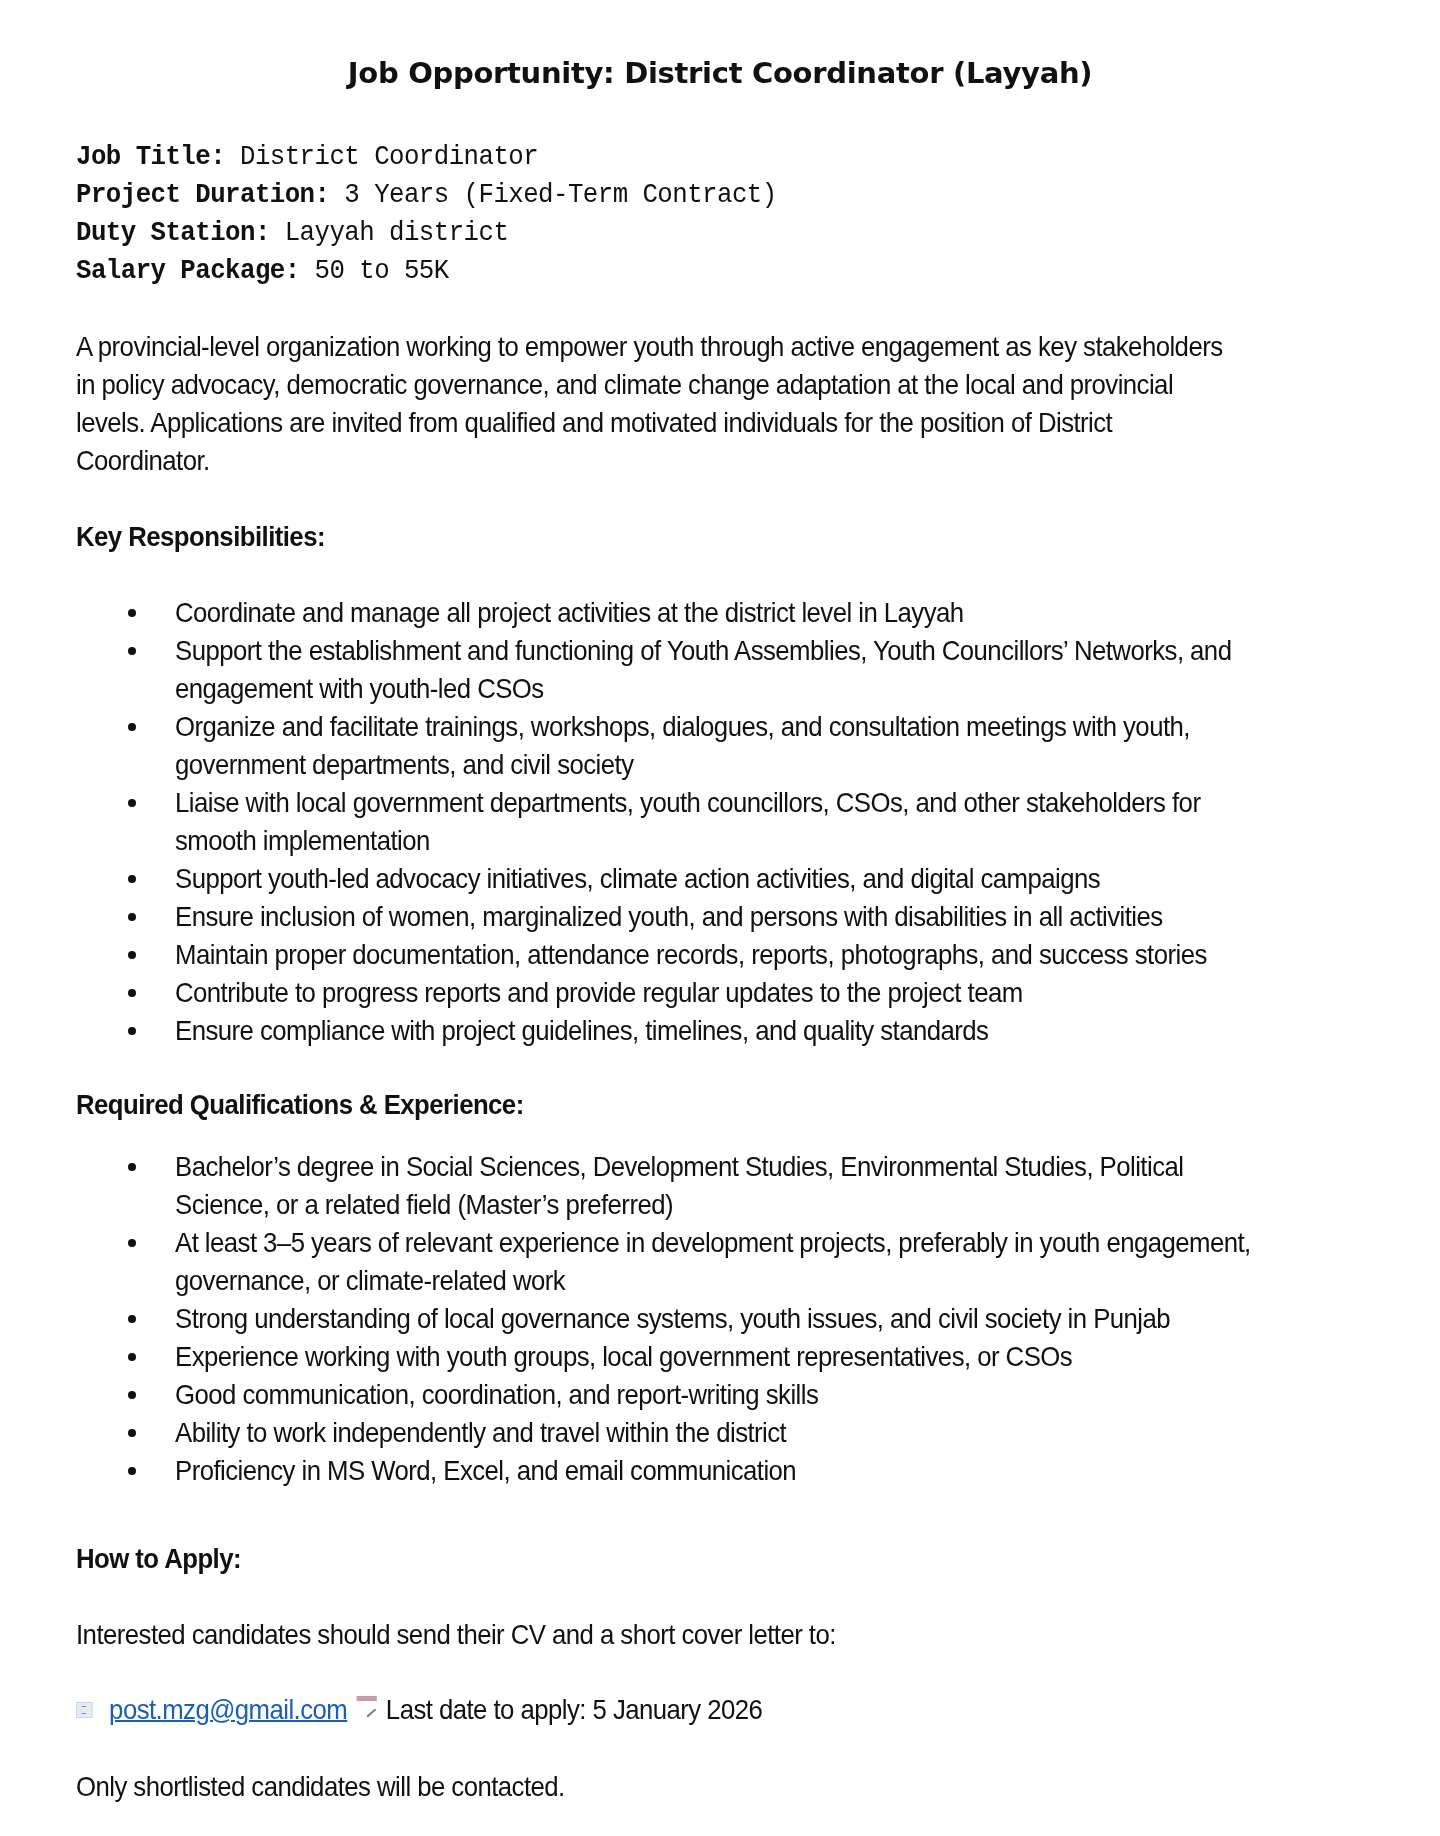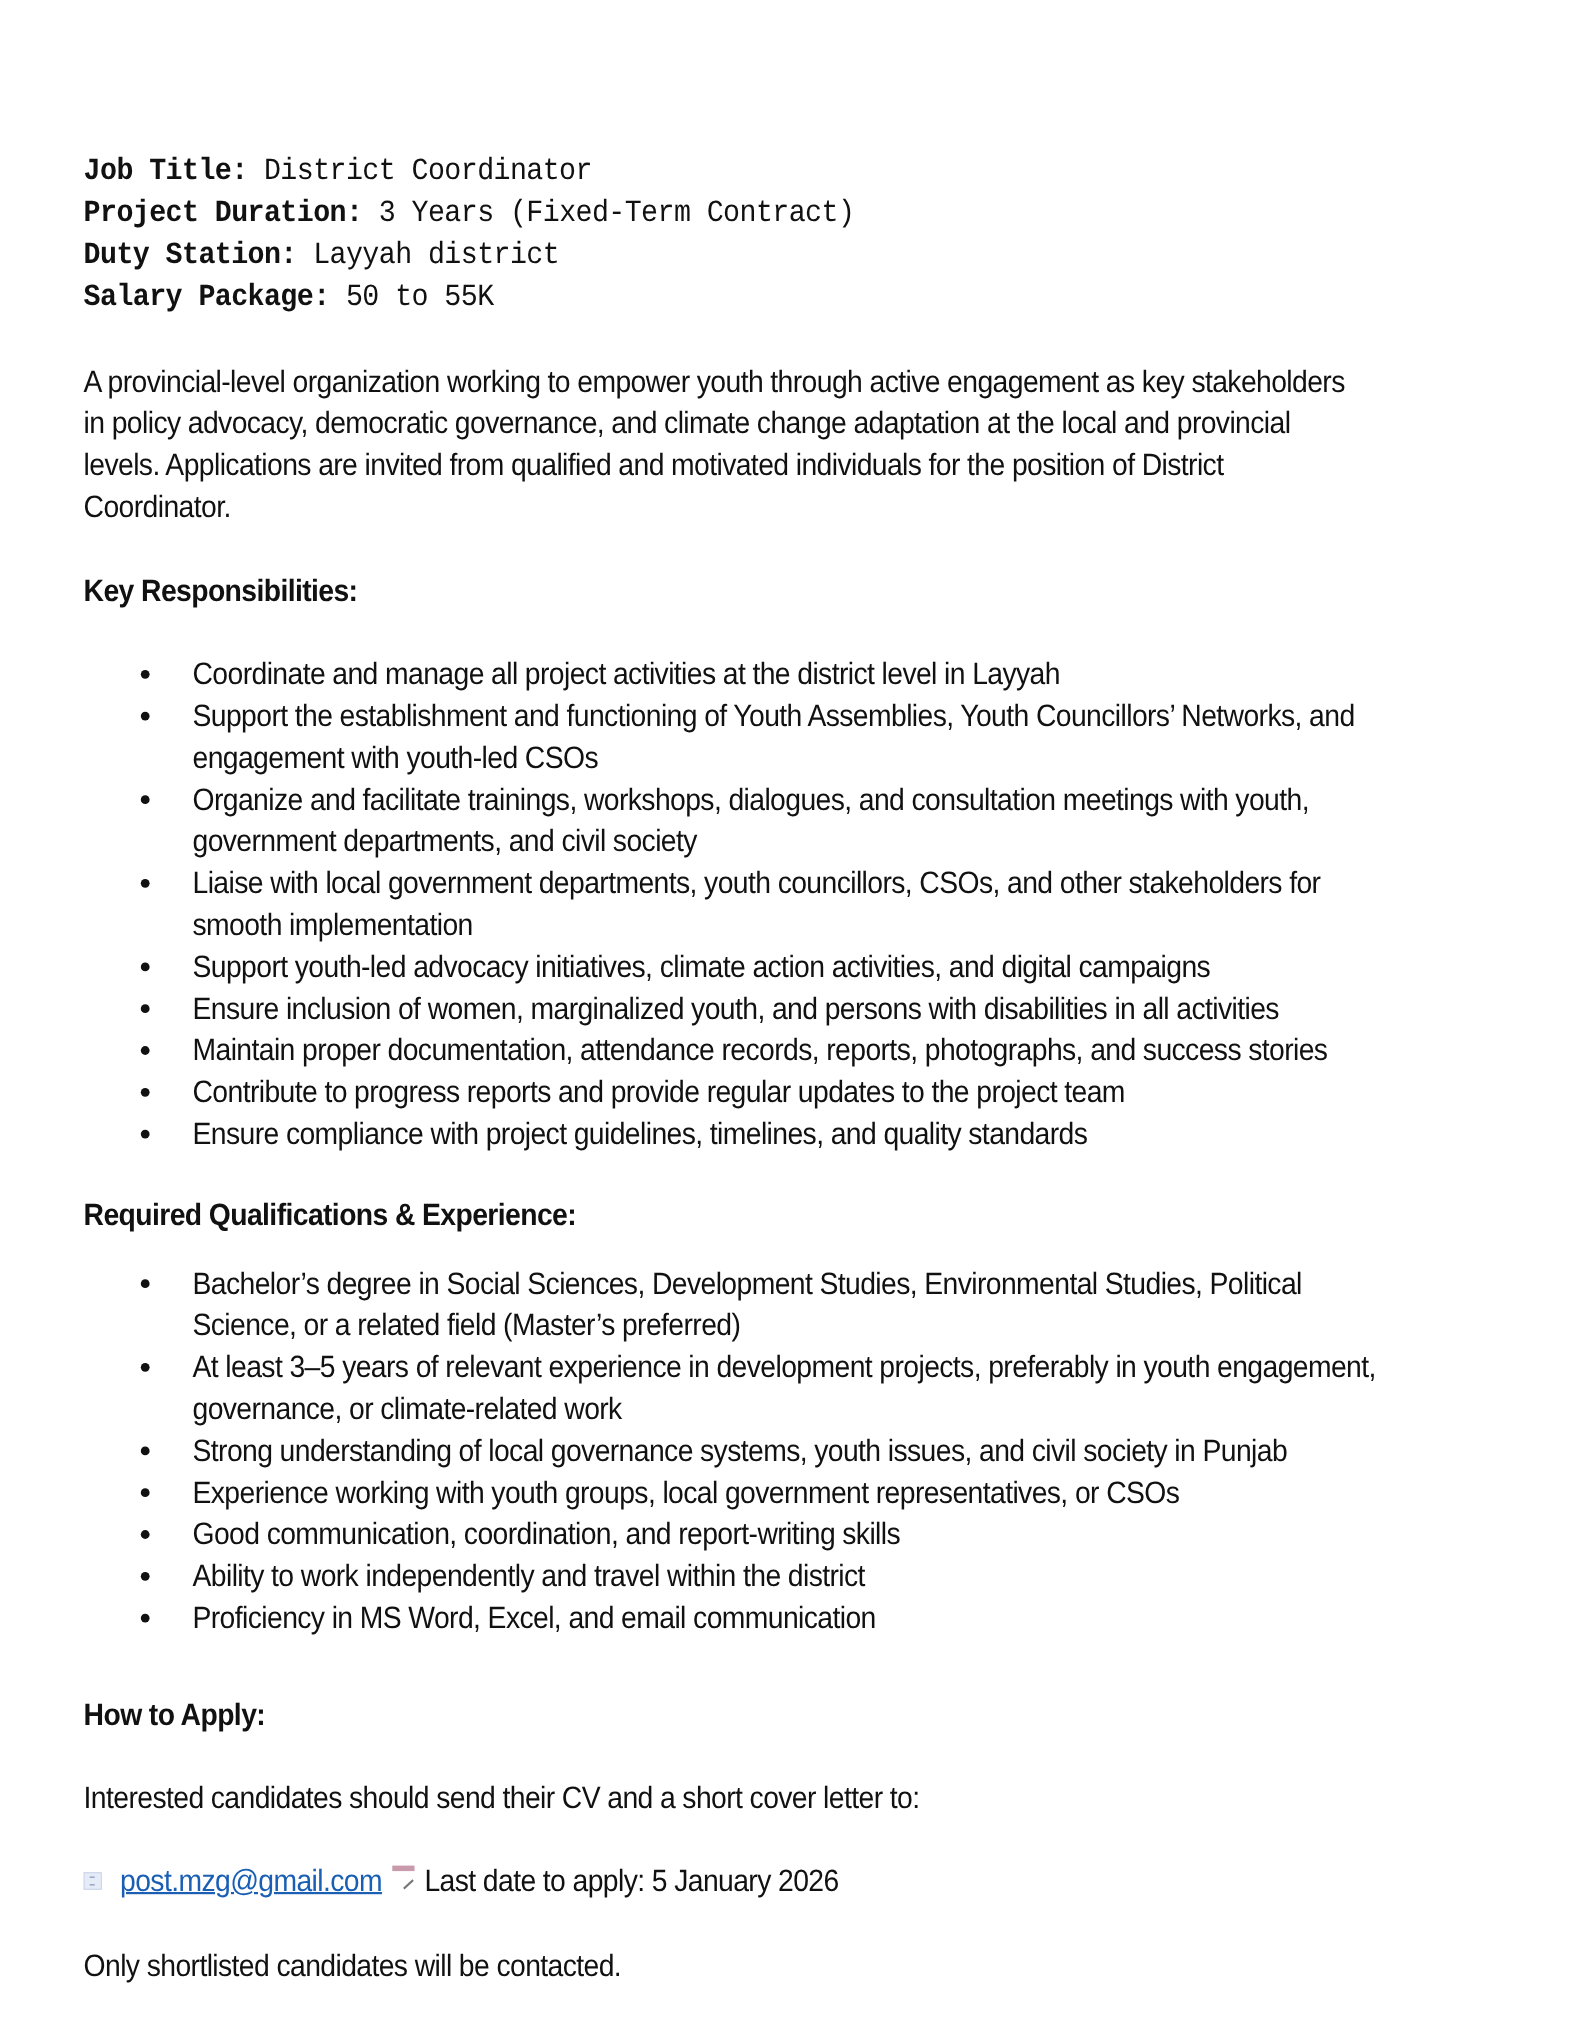--- a/index.html
+++ b/index.html
@@ -32,20 +32,21 @@
   .email-link { color: #1a5fb4; text-decoration: underline; text-decoration-thickness: 2px; margin-right: 10px; }
   .cal-icon { width: 22px; height: 28px; position: relative; margin-right: 10px; }
   .cal-icon .top { position: absolute; left: 0; top: 0; width: 22px; height: 5px; background: #c99aab; }
   .cal-icon .pen { position: absolute; left: 10px; top: 16px; width: 12px; height: 2px; background: #777; transform: rotate(-40deg); }
 </style>
 </head>
 <body>
 
 <div class="page">
 
+  <div class="title">Job Opportunity: District Coordinator (Layyah)</div>
 
   <div class="meta">
     <div class="row txt"><b>Job Title:</b> <span>District Coordinator</span></div>
     <div class="row txt"><b>Project Duration:</b> <span>3 Years (Fixed-Term Contract)</span></div>
     <div class="row txt"><b>Duty Station:</b> <span>Layyah district</span></div>
     <div class="row txt"><b>Salary Package:</b> <span>50 to 55K</span></div>
   </div>
 
   <div class="intro">
     <div class="txt">A provincial-level organization working to empower youth through active engagement as key stakeholders</div>

